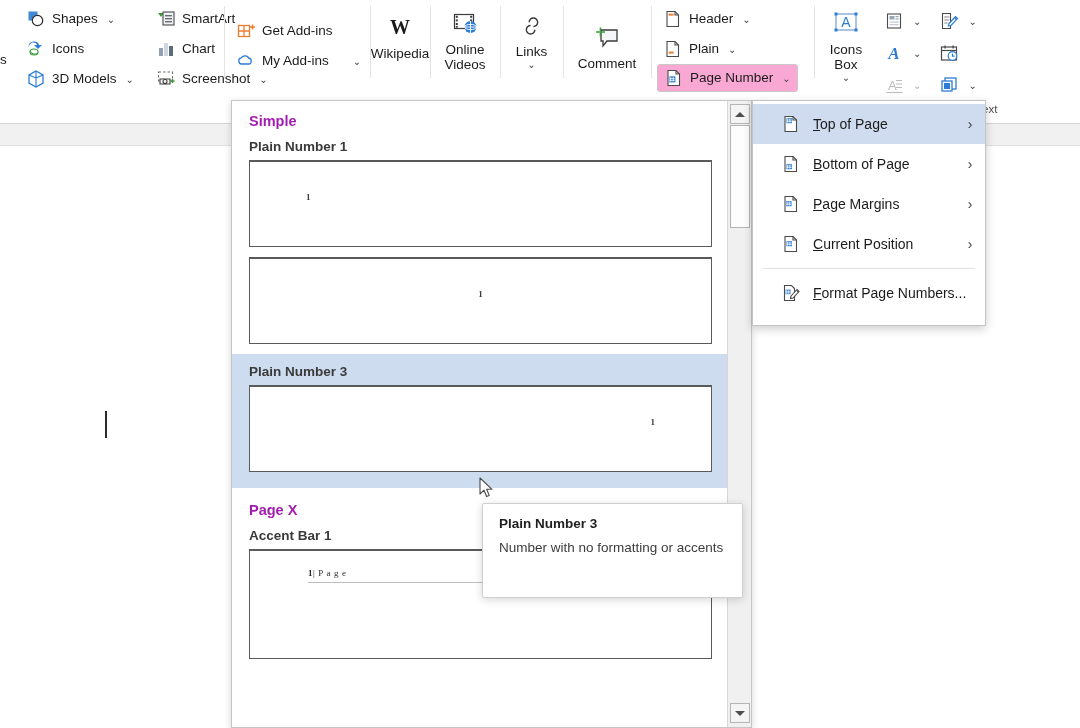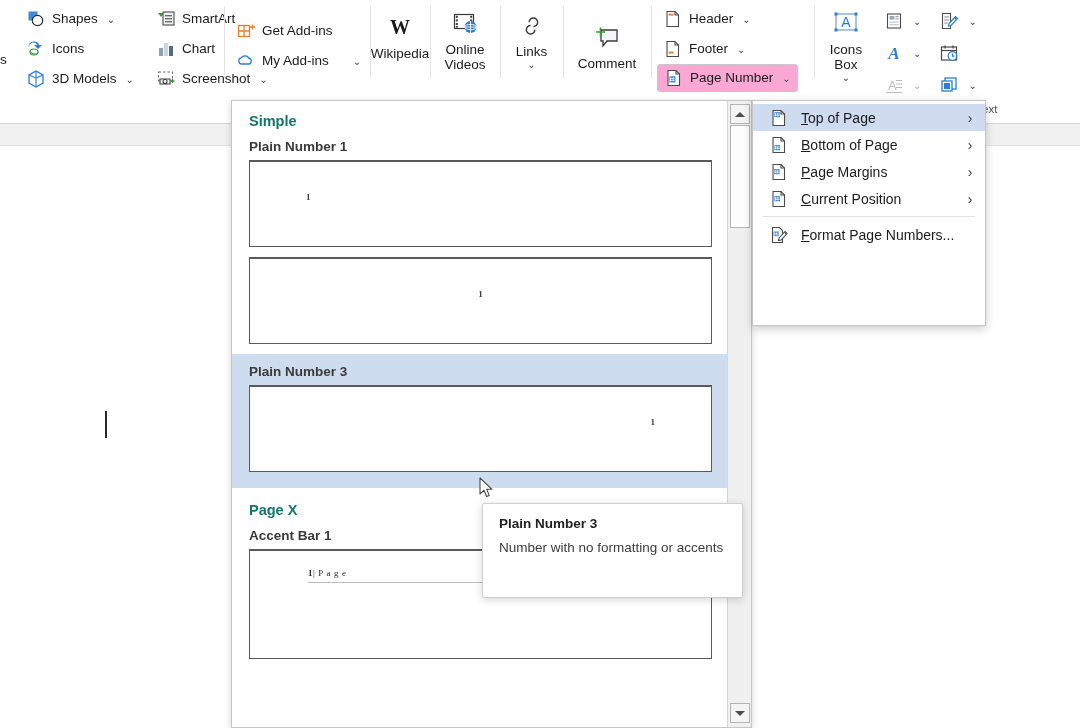--- a/index.html
+++ b/index.html
@@ -76,21 +76,21 @@
 
   
   .gallery {
     position:absolute; left:231px; top:100px; width:521px; height:628px;
     background:#ffffff; border:1px solid #c6c6c6;
     box-shadow: 0 2px 7px rgba(0,0,0,0.17);
     overflow:hidden;
   }
   .gal-inner { position:absolute; left:0; top:0; width:497px; height:628px; overflow:hidden; }
   .gal-section-title {
-    font-size:14.5px; font-weight:bold; color:#0f766e; padding:12px 0 0 17px;
+    font-size:14.5px; font-weight:bold; color:#a21caf; padding:12px 0 0 17px;
   }
   .gal-item { position:relative; padding:0 0 0 0; }
   .gal-item.sel { background:#cedcef; }
   .gal-item-title {
     font-size:13.5px; font-weight:bold; color:#3a3a3a; padding:10px 0 6px 17px;
   }
   .preview {
     margin:0 17px 10px 17px; height:auto; background:#ffffff;
     border:1px solid #5a5a5a; border-top-width:2px;
     position:relative;
@@ -127,21 +127,21 @@
   .tri.down { border-left:5px solid transparent; border-right:5px solid transparent; border-top:5px solid #4d4d4d; }
 
   
   .menu {
     position:absolute; left:752px; top:100px; width:234px; height:226px;
     background:#ffffff; border:1px solid #c4c4c4;
     box-shadow: 0 3px 9px rgba(0,0,0,0.20);
     padding:3px 0;
   }
   .menu-item {
-    display:flex; align-items:center; height:27px; padding:0 8px 0 16px; cursor:default;
+    display:flex; align-items:center; height:40px; padding:0 8px 0 28px; cursor:default;
   }
   .menu-item.sel { background:#cfdcef; }
   .menu-item .mico { width:20px; height:20px; flex:0 0 20px; margin-right:12px; }
   .menu-item .mlbl { flex:1; font-size:14px; color:#1b1b1b; }
   .menu-item .mlbl u { text-decoration:underline; }
   .menu-item .arrow { font-size:14px; color:#3b3b3b; width:14px; text-align:center; }
   .menu-sep { height:1px; background:#e1e1e1; margin:4px 10px; }
 
   
   .tooltip {
@@ -359,21 +359,21 @@
               <span class="chev">⌄</span>
             </div>
             <div class="btn-small">
               <span class="ico">
                 <svg viewBox="0 0 20 20" width="20" height="20">
                   <path d="M4 2.5 h8 l3.5 3.5 v11.5 H4 Z" fill="#fff" stroke="#4a4a4a" stroke-width="1.1"></path>
                   <path d="M12 2.5 v3.5 h3.5" fill="none" stroke="#4a4a4a" stroke-width="1.1"></path>
                   <rect x="5.6" y="12.6" width="5" height="2" fill="#ed7d31"></rect>
                 </svg>
               </span>
-              <span class="lbl">Footer</span>
+              <span class="lbl">Plain</span>
               <span class="chev">⌄</span>
             </div>
             <div class="btn-small btn-hl" style="height:28px;">
               <span class="ico">
                 <svg viewBox="0 0 20 20" width="20" height="20">
                   <path d="M4 2.5 h8 l3.5 3.5 v11.5 H4 Z" fill="#fff" stroke="#4a4a4a" stroke-width="1.1"></path>
                   <path d="M12 2.5 v3.5 h3.5" fill="none" stroke="#4a4a4a" stroke-width="1.1"></path>
                   <rect x="5.4" y="8.4" width="6" height="6" fill="#2b7cd3"></rect>
                   <path d="M6.6 9.3 v4.2 M9.3 9.3 v4.2 M5.6 10.6 h5 M5.6 12.4 h5" stroke="#fff" stroke-width="0.8"></path>
                 </svg>

